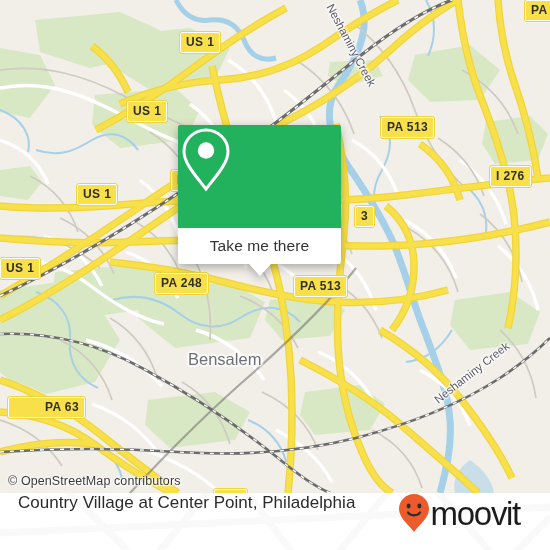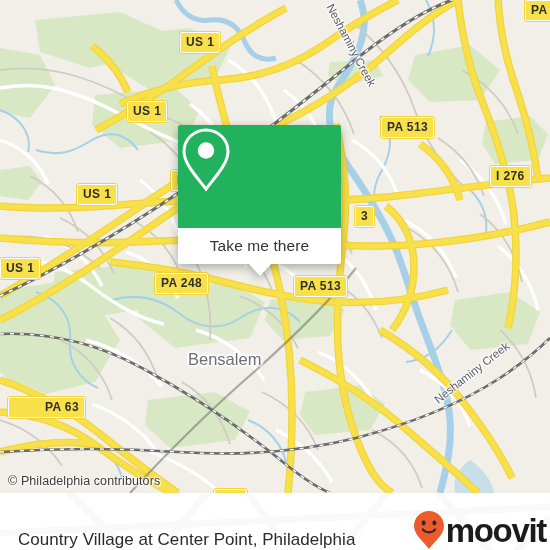--- a/index.html
+++ b/index.html
@@ -66,27 +66,27 @@
   #popup-label{font-size:15.5px;color:#333;letter-spacing:.1px;}
   #popup-arrow{
     position:absolute;left:50%;bottom:-12px;transform:translateX(-50%);
     width:0;height:0;border-left:12px solid transparent;border-right:12px solid transparent;
     border-top:13px solid #fff;
   }
 
   
   #footer{
     position:absolute;left:0;top:493px;width:550px;height:57px;background:#fff;
-    display:flex;align-items:flex-end;justify-content:space-between;
-    padding:0 4px 0 18px;box-sizing:border-box;overflow:hidden;
+    display:flex;align-items:flex-start;justify-content:space-between;
+    padding:0 30px 0 18px;box-sizing:border-box;overflow:hidden;
   }
   #footer-bg{position:absolute;left:0;top:0;width:550px;height:57px;opacity:.5;}
   #footer-title{position:relative;font-size:17px;color:#2b2b2b;white-space:nowrap;letter-spacing:.05px;}
   #brand{position:relative;display:flex;align-items:center;gap:1px;}
-  #brand-word{font-size:33px;color:#1b1b1b;font-weight:bold;letter-spacing:-1.3px;line-height:1;}
+  #brand-word{font-size:33px;color:#1b1b1b;font-weight:normal;letter-spacing:-1.3px;line-height:1;}
 </style>
 </head>
 <body>
 
 <div id="app">
 
   <div id="map">
     <svg width="550" height="493" viewBox="0 0 550 493">
       <defs>
         <pattern id="railtick" patternUnits="userSpaceOnUse" width="10" height="4">
@@ -287,21 +287,21 @@
           <path d="M28 5 C15.8 5 6 14.6 6 26.4 C6 38 17 50 28 64 C39 50 50 38 50 26.4 C50 14.6 40.2 5 28 5 Z" fill="none" stroke="#ffffff" stroke-width="3"></path>
           <circle cx="28" cy="25.5" r="8.2" fill="#ffffff"></circle>
         </svg>
       </div>
       <div id="popup-bottom">
         <span id="popup-label">Take me there</span>
         <div id="popup-arrow"></div>
       </div>
     </div>
 
-    <div id="attrib">© Philadelphia contributors</div>
+    <div id="attrib">© OpenStreetMap contributors</div>
   </div>
 
   <div id="footer">
     <svg id="footer-bg" viewBox="0 0 550 57">
       <g stroke="#f4f4f4" stroke-width="7" fill="none">
         <path d="M60,-10 L140,70"></path>
         <path d="M150,70 L215,-10"></path>
         <path d="M240,-10 L300,70"></path>
         <path d="M330,70 L395,-10"></path>
         <path d="M430,-10 L500,70"></path>

